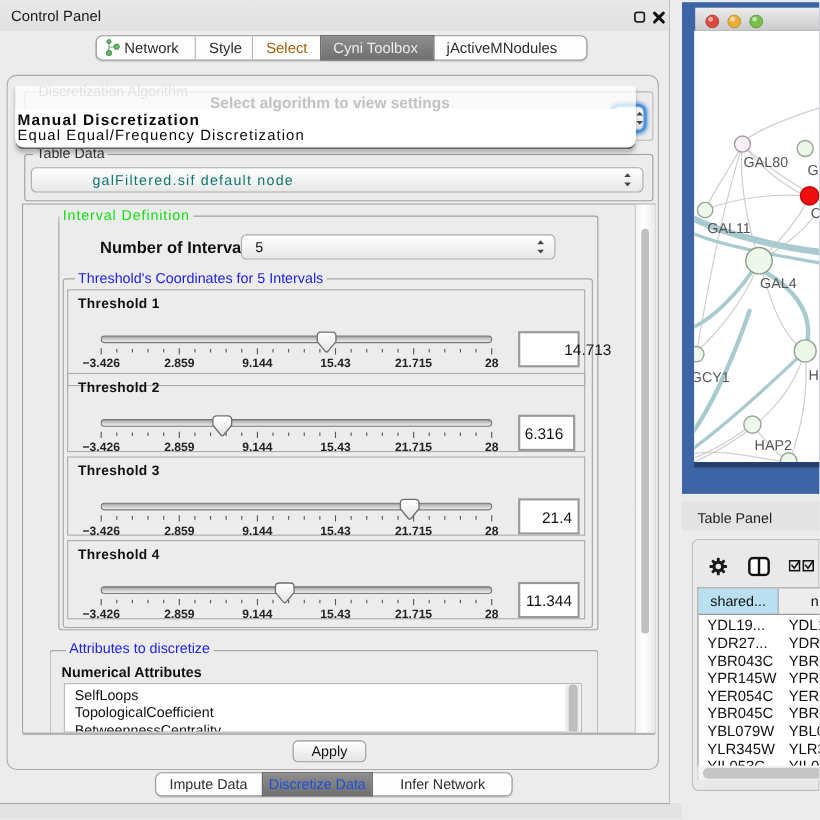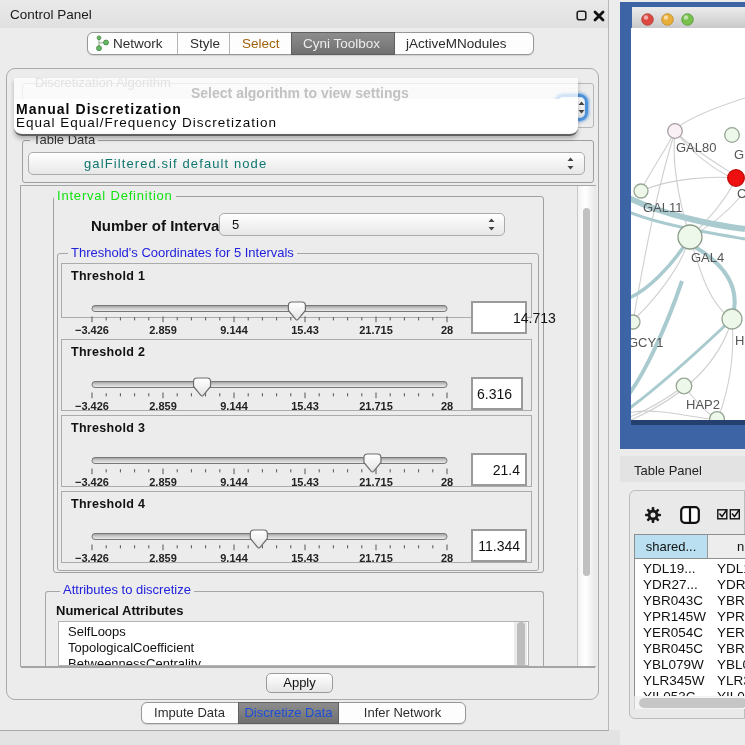--- a/index.html
+++ b/index.html
@@ -73,21 +73,21 @@
   <div class="abs" style="left:219px;top:213px;width:286px;height:23px;background:linear-gradient(#ffffff,#e7e7e7);border:1px solid #ababab;border-radius:5px;box-sizing:border-box;"></div>
   <div class="abs" style="left:232px;top:217px;font-size:13px;color:#111;">5</div>
   <svg class="abs" style="left:487px;top:216px;" width="9" height="17" viewBox="0 0 9 17">
     <path d="M1.5 6 L4.5 2.5 L7.5 6 Z" fill="#444"></path>
       <path d="M1.5 11 L4.5 14.5 L7.5 11 Z" fill="#444"></path>
   </svg>
 
   <div class="abs" style="left:57px;top:253px;width:480px;height:316px;border:1px solid #a5a5a5;border-radius:3px;"></div>
   <div class="abs grouplab" style="left:68px;top:247px;color:#2222dd;">Threshold's Coordinates for 5 Intervals</div>
 
-  <div id="thblocks"><div class="abs" style="left:61px;top:263px;width:471px;height:55px;border:1px solid #ababab;box-sizing:border-box;">
+  <div id="thblocks"><div class="abs" style="left:61px;top:263px;width:471px;height:88px;border:1px solid #ababab;box-sizing:border-box;">
         <div style="position:absolute;left:9px;top:5px;font-size:12.5px;font-weight:bold;letter-spacing:0.3px;color:#111;">Threshold 1</div>
         <svg style="position:absolute;left:0;top:0;" width="471" height="72" viewBox="0 0 471 72">
           <rect x="30" y="41.5" width="355" height="6" rx="3" fill="url(#trgrad)" stroke="#787878" stroke-width="1"></rect>
           <line x1="30" y1="52.5" x2="30" y2="58.2" stroke="#555" stroke-width="1"></line>
           <line x1="44.2" y1="53.2" x2="44.2" y2="56.4" stroke="#555" stroke-width="1"></line>
           <line x1="58.4" y1="53.2" x2="58.4" y2="56.4" stroke="#555" stroke-width="1"></line>
           <line x1="72.6" y1="53.2" x2="72.6" y2="56.4" stroke="#555" stroke-width="1"></line>
           <line x1="86.8" y1="53.2" x2="86.8" y2="56.4" stroke="#555" stroke-width="1"></line>
           <line x1="101" y1="52.5" x2="101" y2="58.2" stroke="#555" stroke-width="1"></line>
           <line x1="115.19999999999999" y1="53.2" x2="115.19999999999999" y2="56.4" stroke="#555" stroke-width="1"></line>

